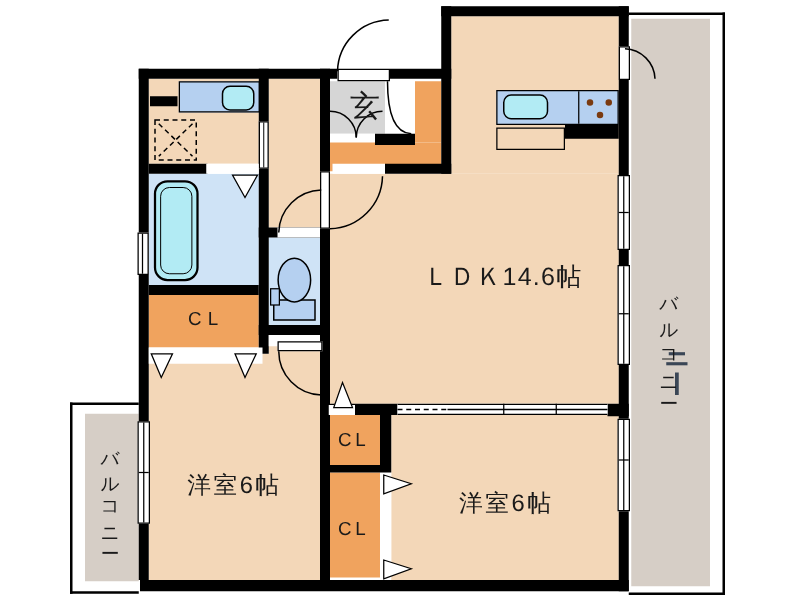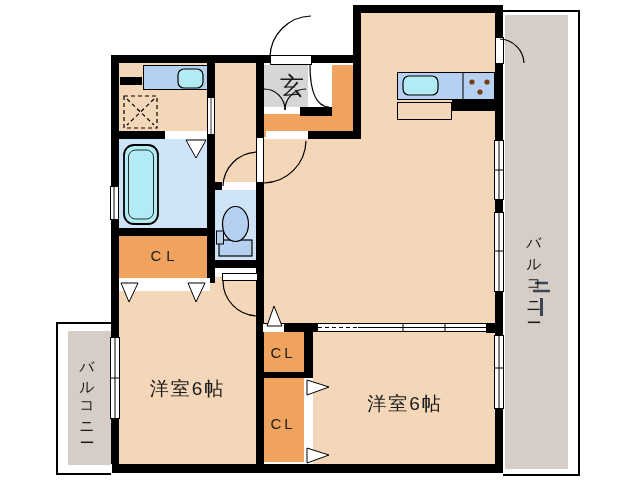--- a/index.html
+++ b/index.html
@@ -167,20 +167,21 @@
       <line x1="445" y1="323" x2="445" y2="332" stroke-width="1"></line>
     </g>
 
     <g stroke="#3a4656">
       <line x1="535" y1="283" x2="548" y2="283" stroke-width="2.5"></line>
       <line x1="533" y1="291" x2="550" y2="291" stroke-width="2.5"></line>
       <line x1="541.5" y1="298" x2="541.5" y2="316" stroke-width="3"></line>
     </g>
   </svg>
 
+  <div class="lbl" style="left:330px;top:212px;width:145px;font-size:20px;letter-spacing:1px;">ＬＤＫ14.6帖</div>
   <div class="lbl" style="left:130px;top:379px;width:115px;font-size:19px;letter-spacing:2px;">洋室6帖</div>
   <div class="lbl" style="left:345px;top:394px;width:120px;font-size:19px;letter-spacing:2px;">洋室6帖</div>
   <div class="lbl" style="left:138px;top:248px;width:54px;font-size:15px;letter-spacing:5px;">CL</div>
   <div class="lbl" style="left:262px;top:345px;width:42px;font-size:15px;letter-spacing:3px;">CL</div>
   <div class="lbl" style="left:262px;top:416px;width:42px;font-size:15px;letter-spacing:3px;">CL</div>
   <div class="lbl" style="left:277px;top:74px;width:30px;font-size:24px;">玄</div>
   <div class="lbl v" style="left:527px;top:213px;height:120px;font-size:15px;letter-spacing:5px;">バルコニー</div>
   <div class="lbl v" style="left:80px;top:338px;height:112px;font-size:15px;letter-spacing:4px;">バルコニー</div>
 
 </div>

